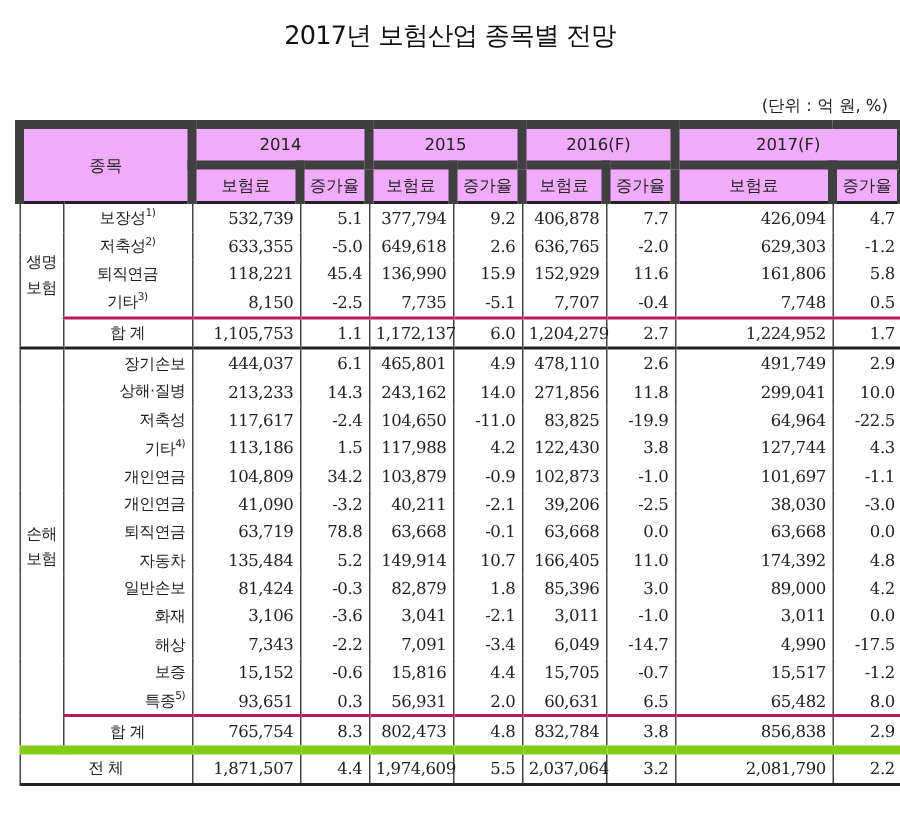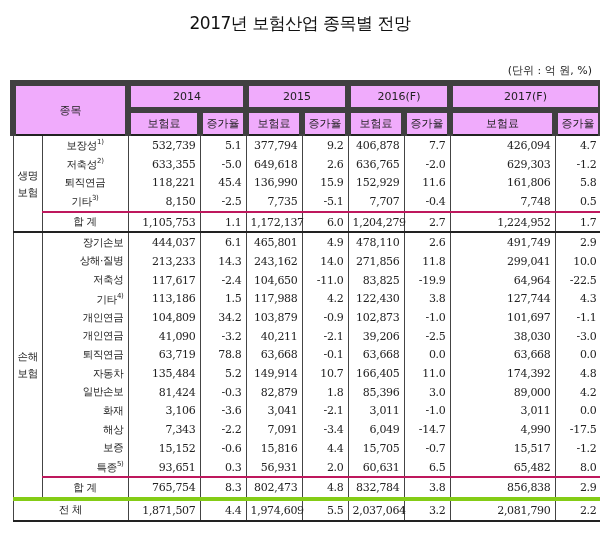--- a/index.html
+++ b/index.html
@@ -18,21 +18,21 @@
        color: #222; white-space: nowrap; letter-spacing: -0.3px; }
   td.num { text-align: right; }
   td.lbl { font-family: "DejaVu Sans", sans-serif; font-size: 10.5px; text-align: right; }
   td.lbl.c { text-align: center; }
   td.lbl.i1 { padding-left: 24px; }
   td.lbl.i0 { padding-left: 10px; }
   td.grp { font-family: "DejaVu Sans", sans-serif; font-size: 10.5px; text-align: center;
            border-right: 1px solid #444; line-height: 17px; margin-left: 12px; }
   tr.sec-start td { border-top: 2px solid #222; }
   tr.sum td { border-top: 2px solid #be185d; }
-  tr.total td { border-top: 4px solid #84cc16; margin-left: 32px; }
+  tr.total td { border-top: 6px solid #84cc16; margin-left: 32px; }
   sup { font-size: 7px; }
   .hrow1 th { border-bottom: 1px solid #444; }
   thead tr:last-child th { border-bottom: 2px solid #222; }
 </style>
 </head>
 <body>
 
 <div class="title">2017년 보험산업 종목별 전망</div>
 <div class="unit">(단위 : 억 원, %)</div>
 

